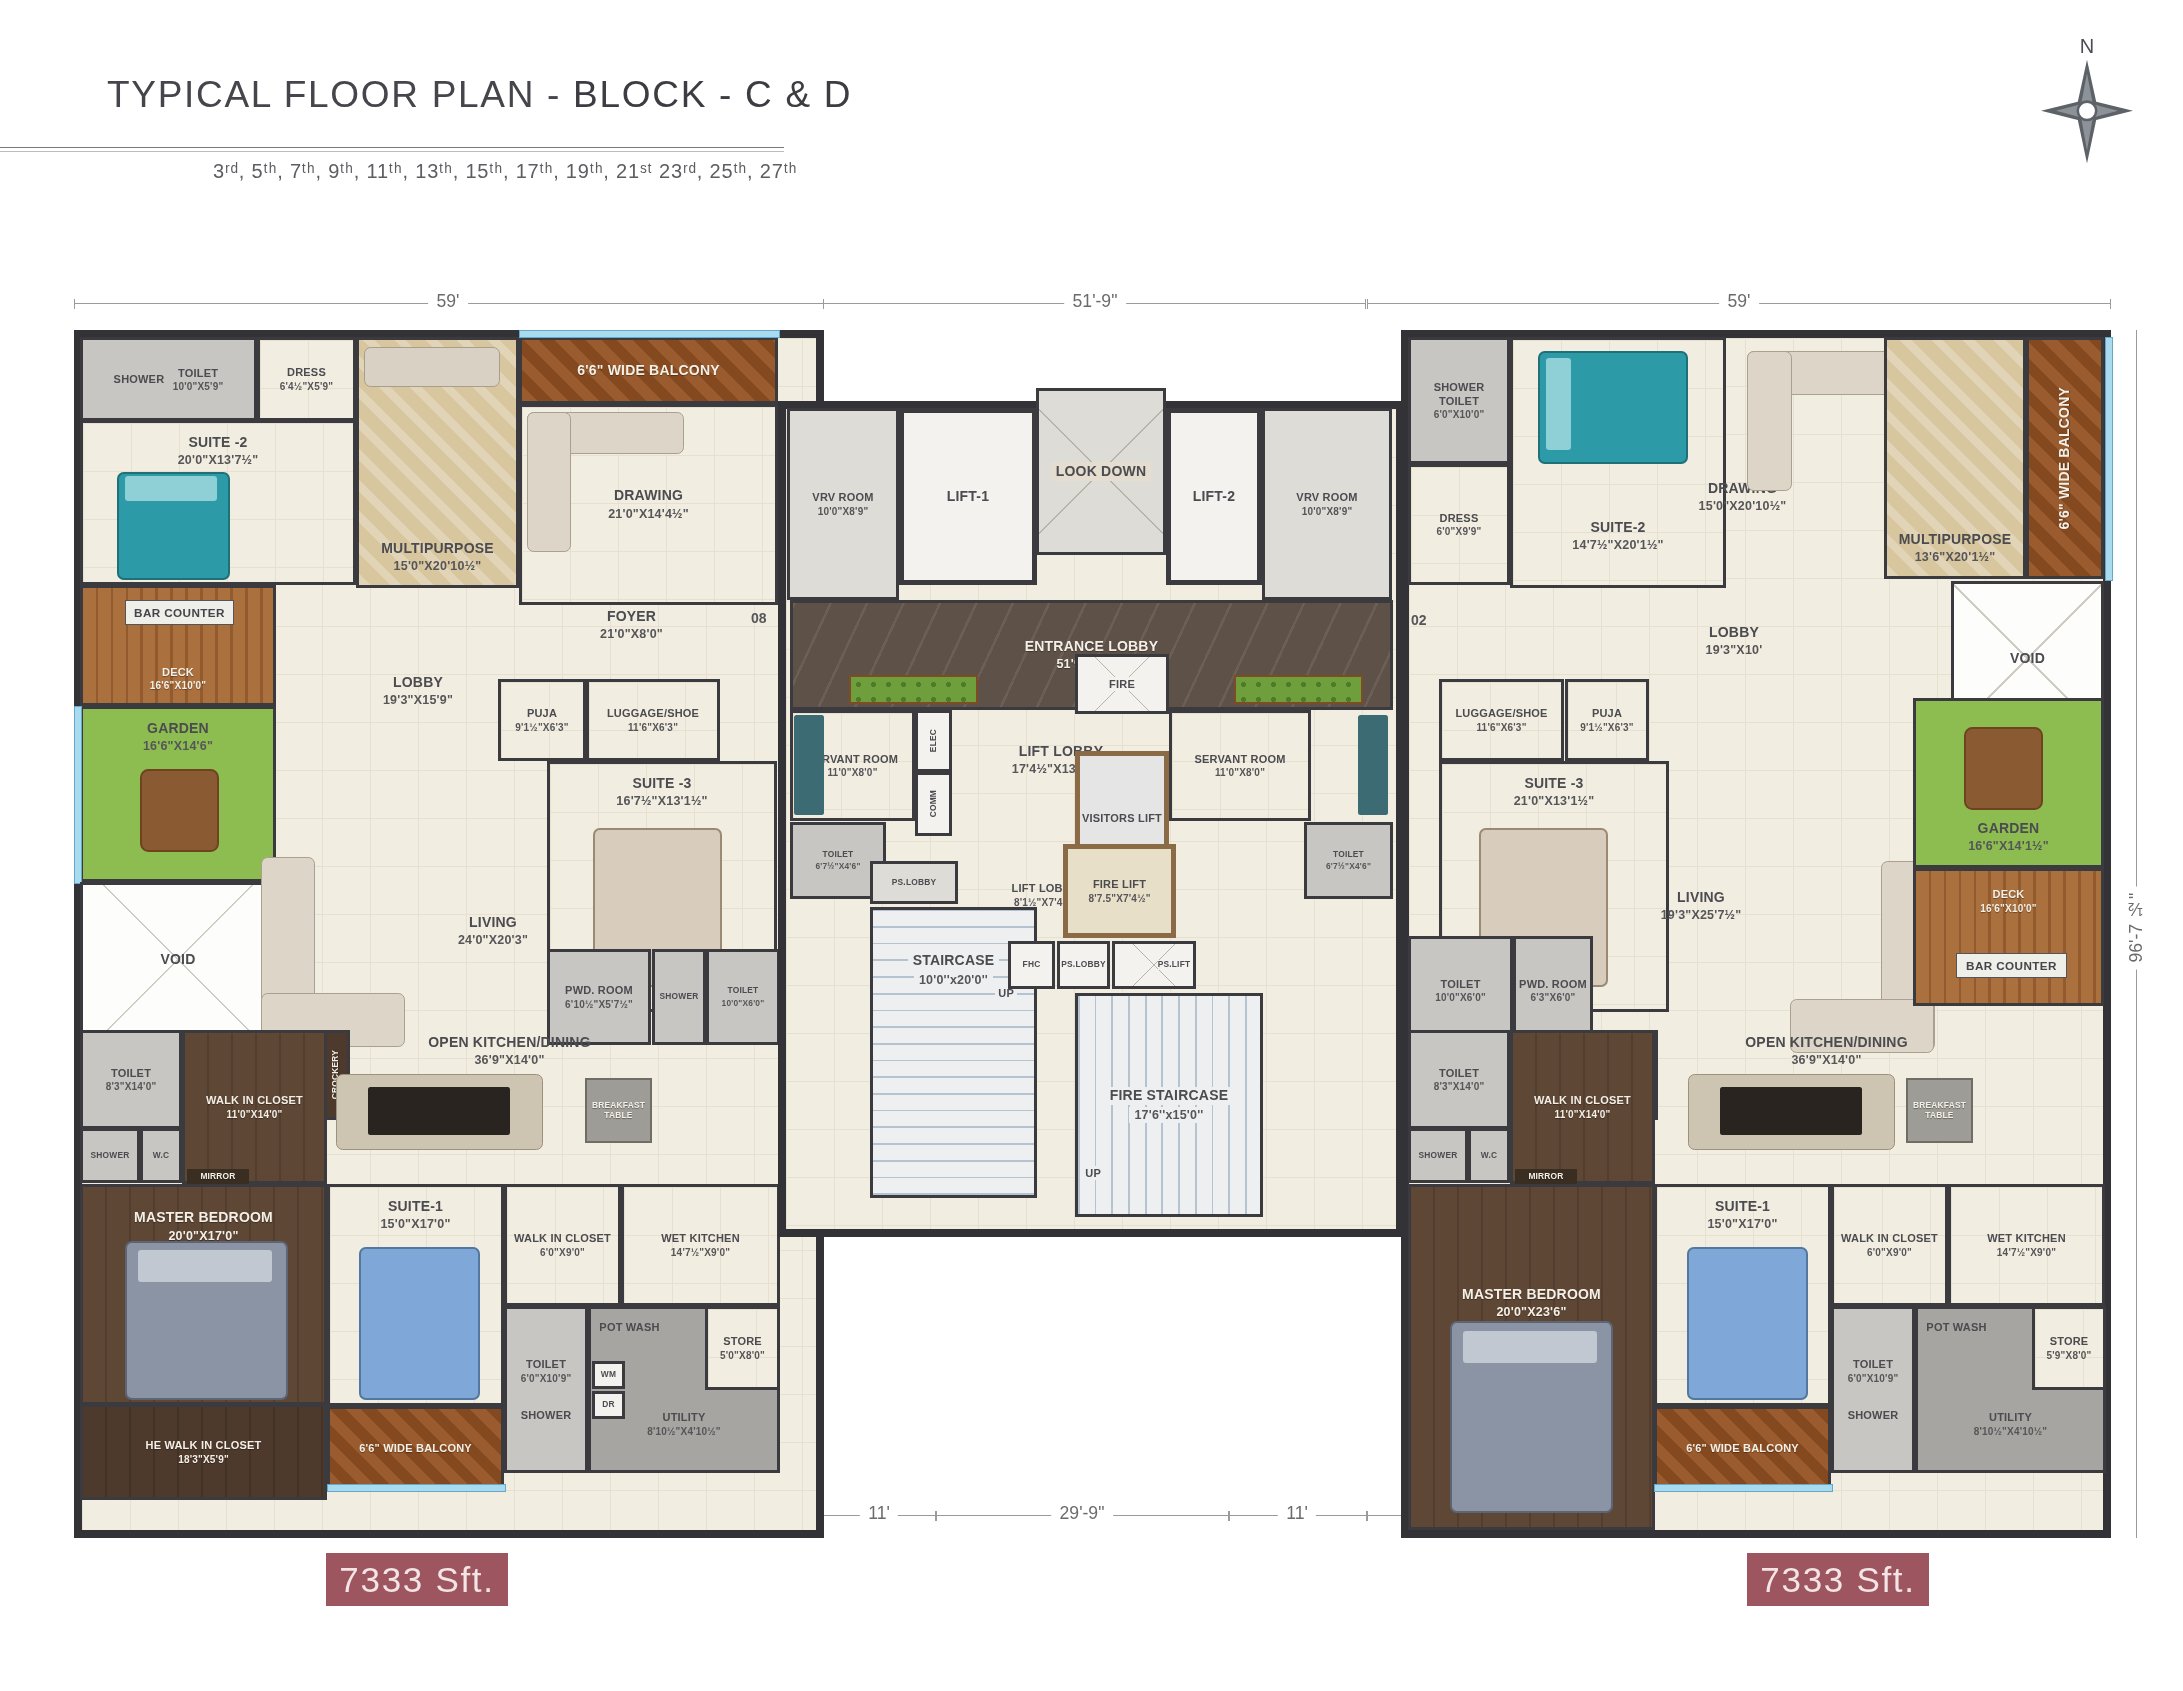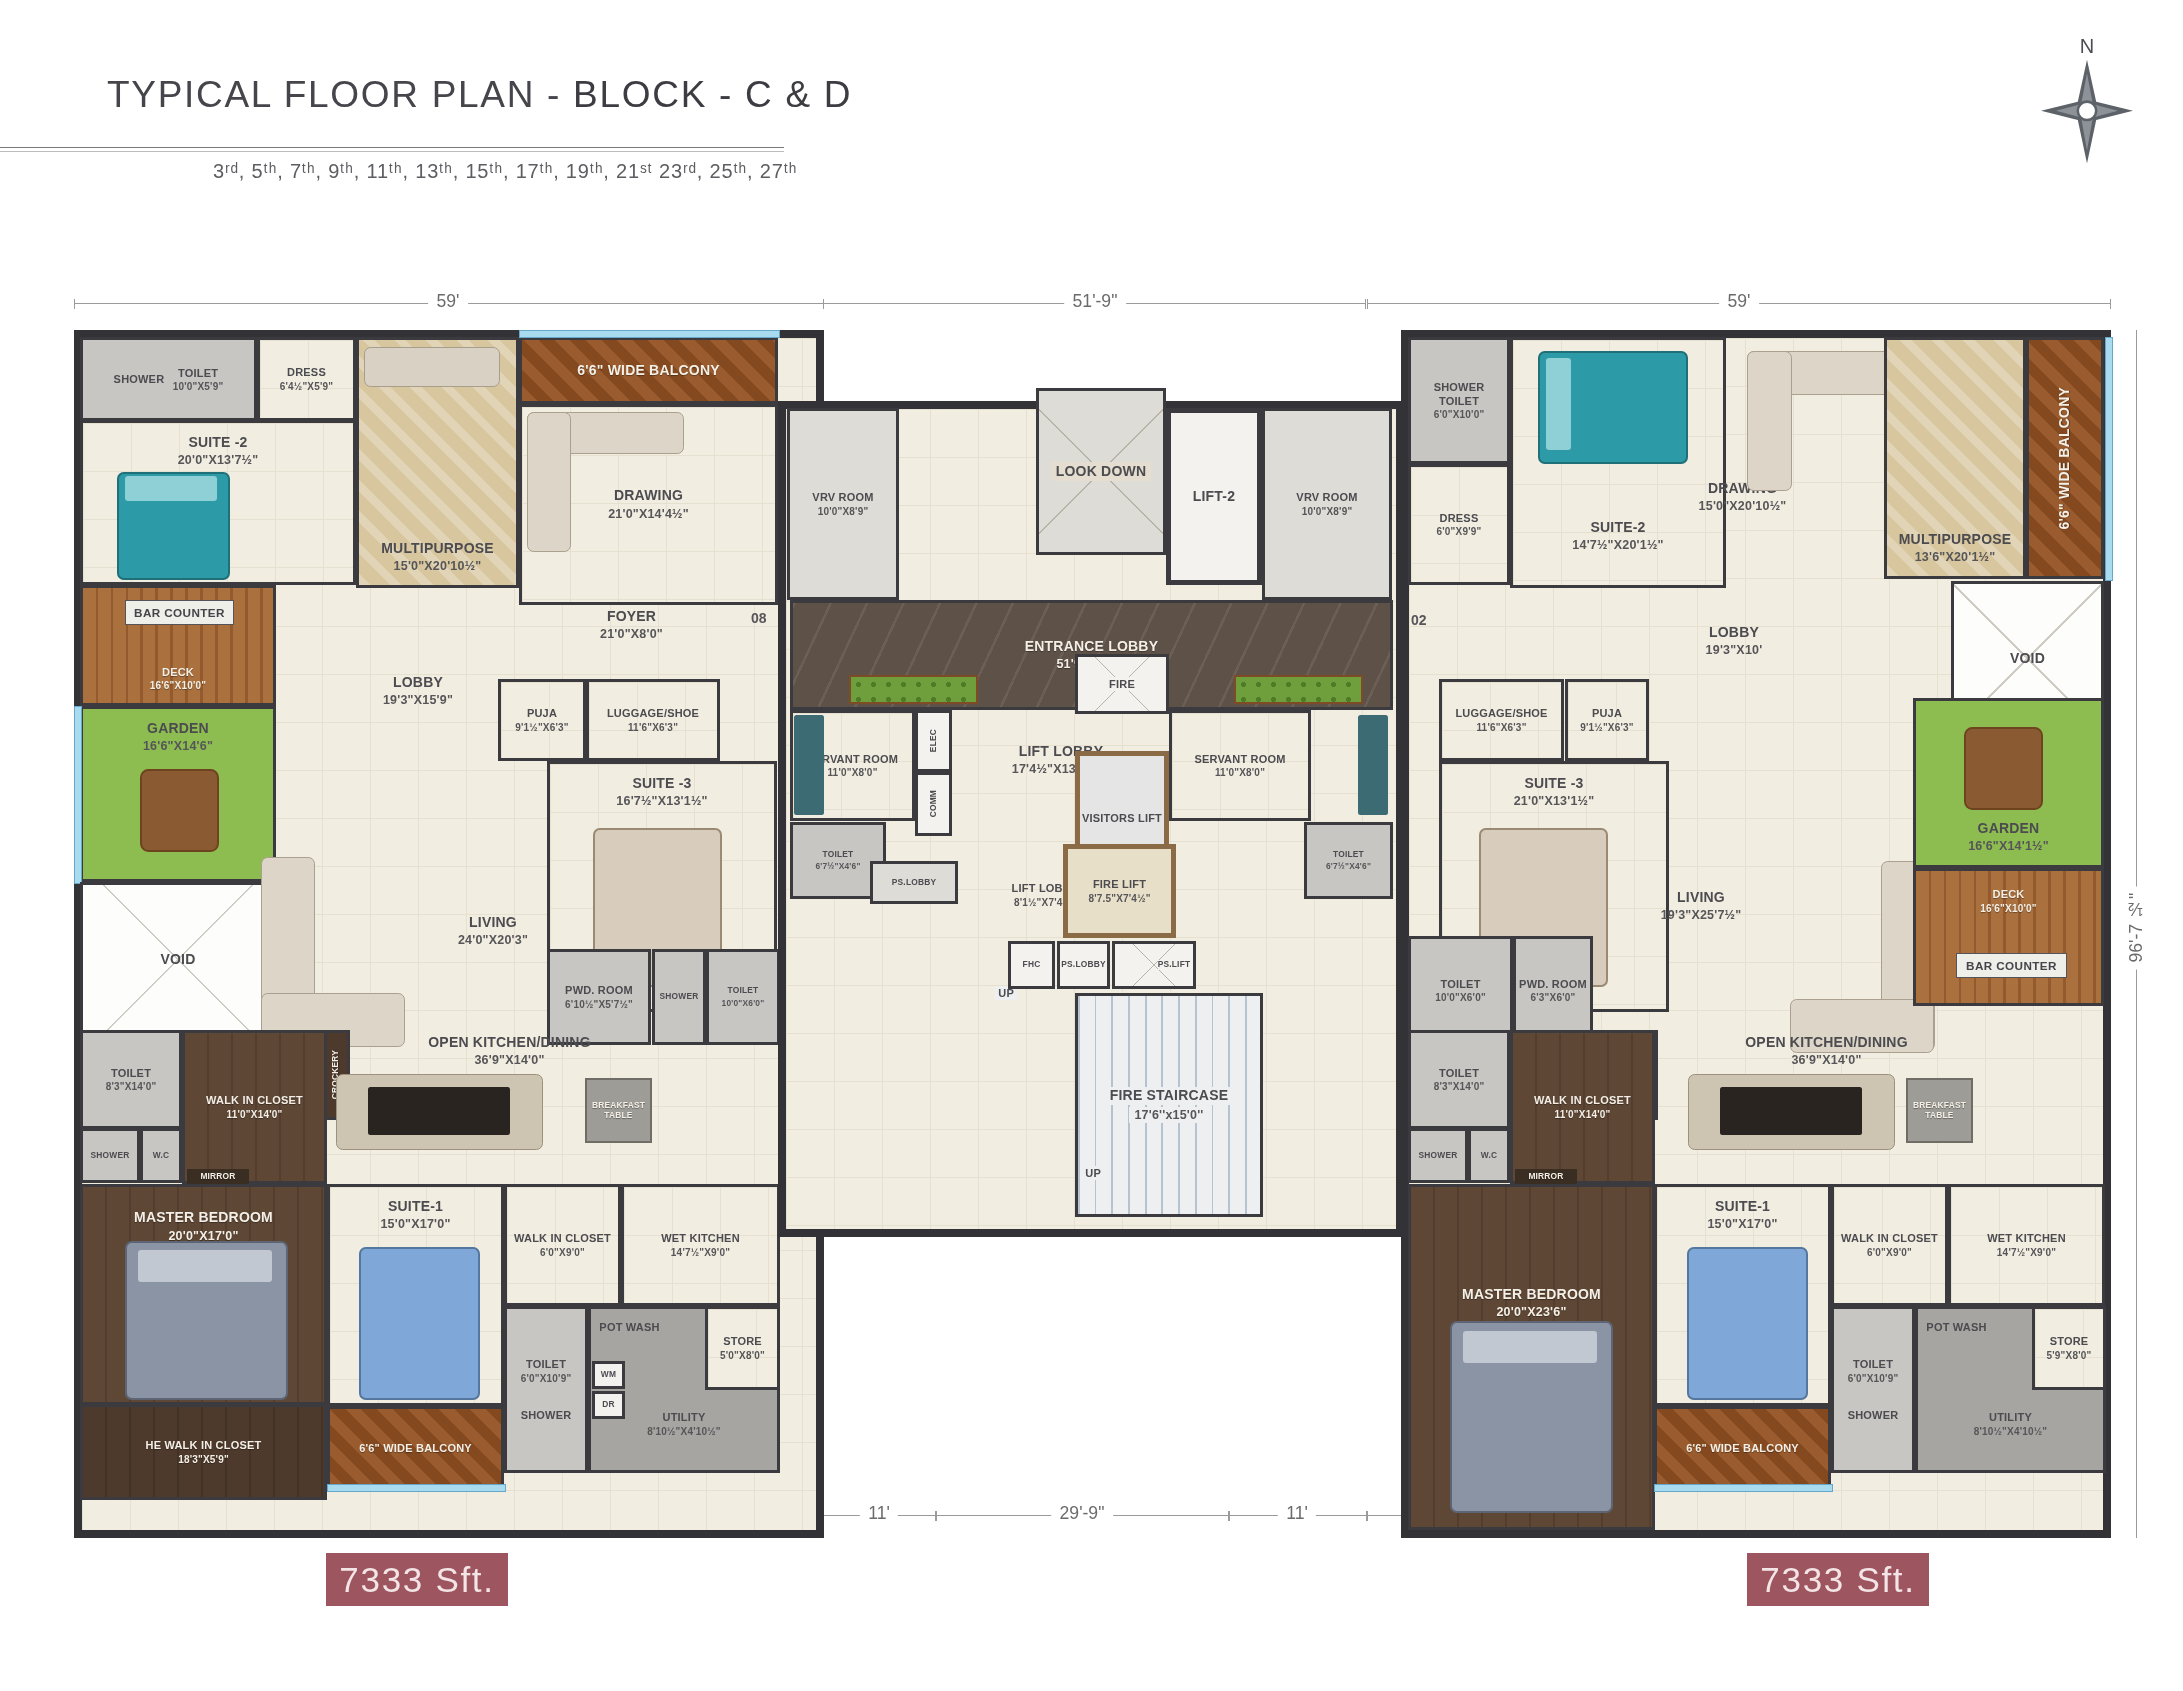--- a/index.html
+++ b/index.html
@@ -295,20 +295,23 @@
     <span class="rn">6'6" WIDE BALCONY</span>
   </div>
   <div class="win" style="left:327px;top:1484px;width:177px;height:5.9px;"></div>
 
   <div class="blk f-cream" style="left:778px;top:401px;width:626px;height:836px;"></div>
 
   <div class="rm f-lgray sm" style="left:787px;top:408px;width:112px;height:192px;">
     <span class="rn">VRV ROOM</span>
       <span class="rd">10'0"X8'9"</span>
   </div>
+  <div class="rm f-shaft" style="left:899px;top:408px;width:138px;height:177px;border-width:5.9px;">
+    <span class="rn">LIFT-1</span>
+  </div>
   <div class="rm f-lgray xcross" style="left:1036px;top:388px;width:130px;height:167px;">
     <span class="rn" style="background:#e4ddd0;padding:1.7px 5px;">LOOK DOWN</span>
   </div>
   <div class="rm f-shaft" style="left:1166px;top:408px;width:96px;height:177px;border-width:5.9px;">
     <span class="rn">LIFT-2</span>
   </div>
   <div class="rm f-lgray sm" style="left:1262px;top:408px;width:130px;height:192px;">
     <span class="rn">VRV ROOM</span>
       <span class="rd">10'0"X8'9"</span>
   </div>
@@ -362,20 +365,24 @@
   </div>
   <div class="lbl sm" style="left:970px;top:882px;width:150px;">
     <span class="rn">LIFT LOBBY</span>
       <span class="rd">8'1½"X7'4½"</span>
   </div>
   <div class="rm sm" style="left:1063px;top:844px;width:113px;height:94px;background:#e8dfc9;border:5.9px solid #8a6b45;">
     <span class="rn">FIRE LIFT</span>
       <span class="rd">8'7.5"X7'4½"</span>
   </div>
 
+  <div class="rm f-stair steps top" style="left:870px;top:907px;width:167px;height:291px;padding-top:42px;">
+    <span class="rn" style="background:#edeff1;padding:0.8px 5px;">STAIRCASE</span>
+    <span class="rd" style="background:#edeff1;padding:0.8px 5px;">10'0''x20'0''</span>
+  </div>
   <div class="lbl sm" style="left:995px;top:986px;">
     <span class="rn" style="background:#edeff1;padding:0.8px 3.3px;">UP</span>
   </div>
 
   <div class="rm f-shaft xcross xs" style="left:1008px;top:941px;width:47px;height:48px;">
     <span class="rn" style="background:#f3f2ee;">FHC</span>
   </div>
   <div class="rm f-shaft xcross xs" style="left:1057px;top:941px;width:53px;height:48px;">
     <span class="rn" style="background:#f3f2ee;">PS.LOBBY</span>
   </div>

